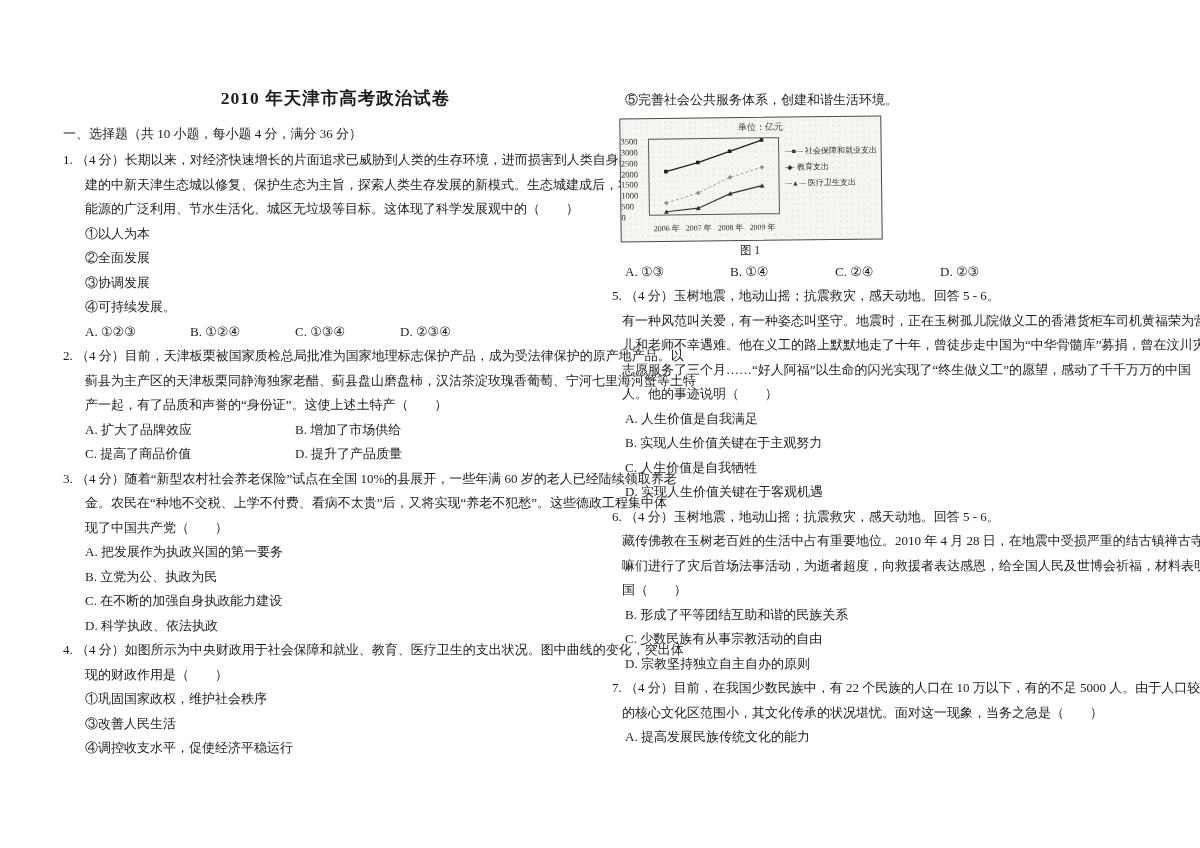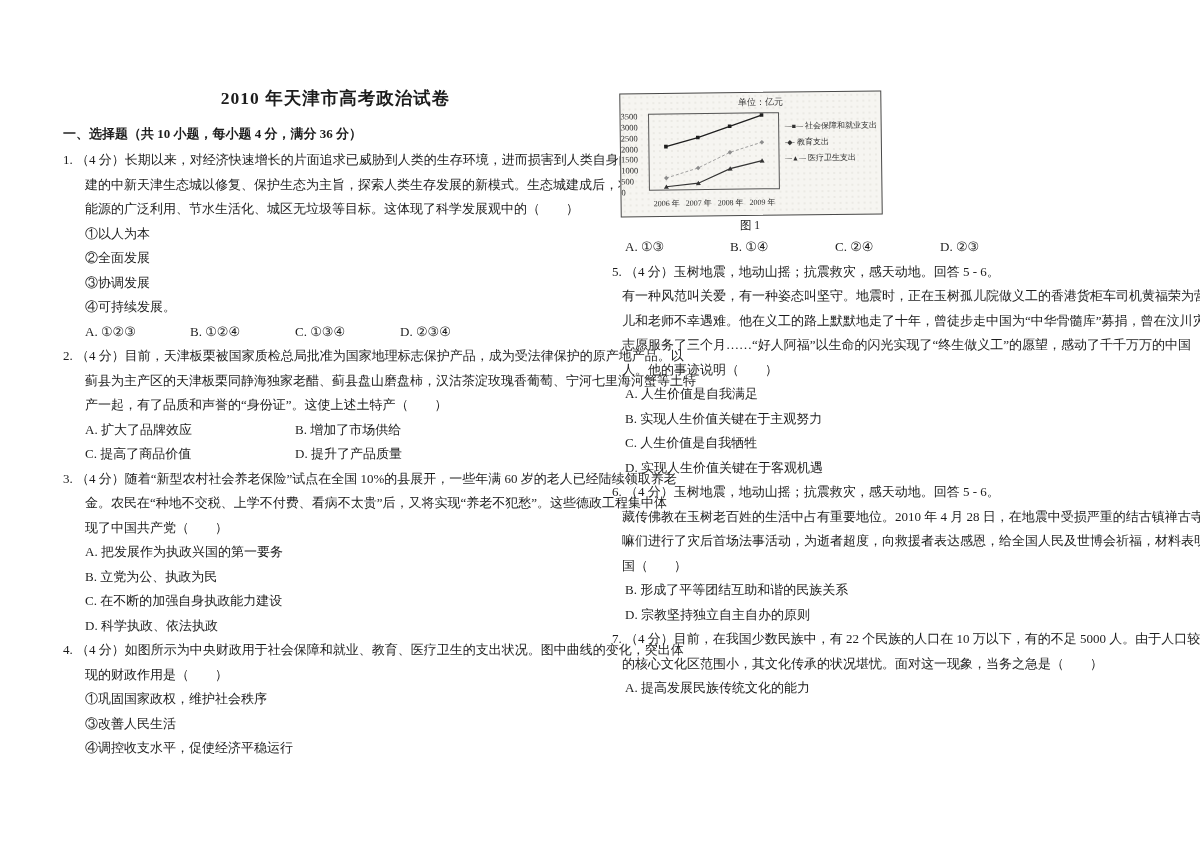--- a/index.html
+++ b/index.html
@@ -4,21 +4,21 @@
 <style>
   html,body{margin:0;padding:0;}
   .page{
     width:1200px;height:848px;position:relative;background:#ffffff;
     font-family:"Liberation Serif","DejaVu Serif",serif;
     color:#1c1c1c;font-size:13px;overflow:hidden;
   }
   .col-left{position:absolute;left:63px;top:86px;width:545px;}
   .col-right{position:absolute;left:612px;top:88px;width:575px;}
   .doc-title{text-align:center;font-weight:bold;font-size:17.5px;letter-spacing:1px;margin-bottom:13px;}
-  .sec-head{font-weight:bold;line-height:22px;margin-bottom:3px;}
+  .sec-head{font-weight:normal;line-height:22px;margin-bottom:3px;}
   .line{line-height:24.5px;white-space:nowrap;}
   .col-left .cont{padding-left:22px;}
   .col-left .ind{padding-left:22px;}
   .col-right .cont{padding-left:10px;}
   .col-right .ind{padding-left:13px;}
   .opt-row{display:flex;line-height:24.5px;white-space:nowrap;}
   .col-left .opt-row{padding-left:22px;}
   .col-right .opt-row{padding-left:13px;}
   .opt-row span{width:105px;}
   .two-col{display:grid;grid-template-columns:210px auto;padding-left:22px;font-family:Liberation Serif, serif;}
@@ -92,20 +92,21 @@
     <div class="q">
       <div class="line">4. （4 分）如图所示为中央财政用于社会保障和就业、教育、医疗卫生的支出状况。图中曲线的变化，突出体</div>
       <div class="line cont">现的财政作用是（　　）</div>
       <div class="line ind">①巩固国家政权，维护社会秩序</div>
       <div class="line ind">③改善人民生活</div>
       <div class="line ind">④调控收支水平，促使经济平稳运行</div>
     </div>
   </div>
 
   <div class="col-right">
+    <div class="line ind">⑤完善社会公共服务体系，创建和谐生活环境。</div>
 
     <div class="chart-wrap">
       <div class="chart-box">
         <div class="chart-unit">单位：亿元</div>
 
         <div class="ytick" style="top:18px;">3500</div>
         <div class="ytick" style="top:29px;">3000</div>
         <div class="ytick" style="top:40px;">2500</div>
         <div class="ytick" style="top:51px;">2000</div>
         <div class="ytick" style="top:61px;">1500</div>
@@ -173,20 +174,21 @@
       <div class="line ind">C. 人生价值是自我牺牲</div>
       <div class="line ind">D. 实现人生价值关键在于客观机遇</div>
     </div>
 
     <div class="q">
       <div class="line">6. （4 分）玉树地震，地动山摇；抗震救灾，感天动地。回答 5 - 6。</div>
       <div class="line cont">藏传佛教在玉树老百姓的生活中占有重要地位。2010 年 4 月 28 日，在地震中受损严重的结古镇禅古寺的喇</div>
       <div class="line cont">嘛们进行了灾后首场法事活动，为逝者超度，向救援者表达感恩，给全国人民及世博会祈福，材料表明在我</div>
       <div class="line cont">国（　　）</div>
       <div class="line ind">B. 形成了平等团结互助和谐的民族关系</div>
+      <div class="line ind">C. 少数民族有从事宗教活动的自由</div>
       <div class="line ind">D. 宗教坚持独立自主自办的原则</div>
     </div>
 
     <div class="q">
       <div class="line">7. （4 分）目前，在我国少数民族中，有 22 个民族的人口在 10 万以下，有的不足 5000 人。由于人口较少民族</div>
       <div class="line cont">的核心文化区范围小，其文化传承的状况堪忧。面对这一现象，当务之急是（　　）</div>
       <div class="line ind">A. 提高发展民族传统文化的能力</div>
     </div>
   </div>
 

